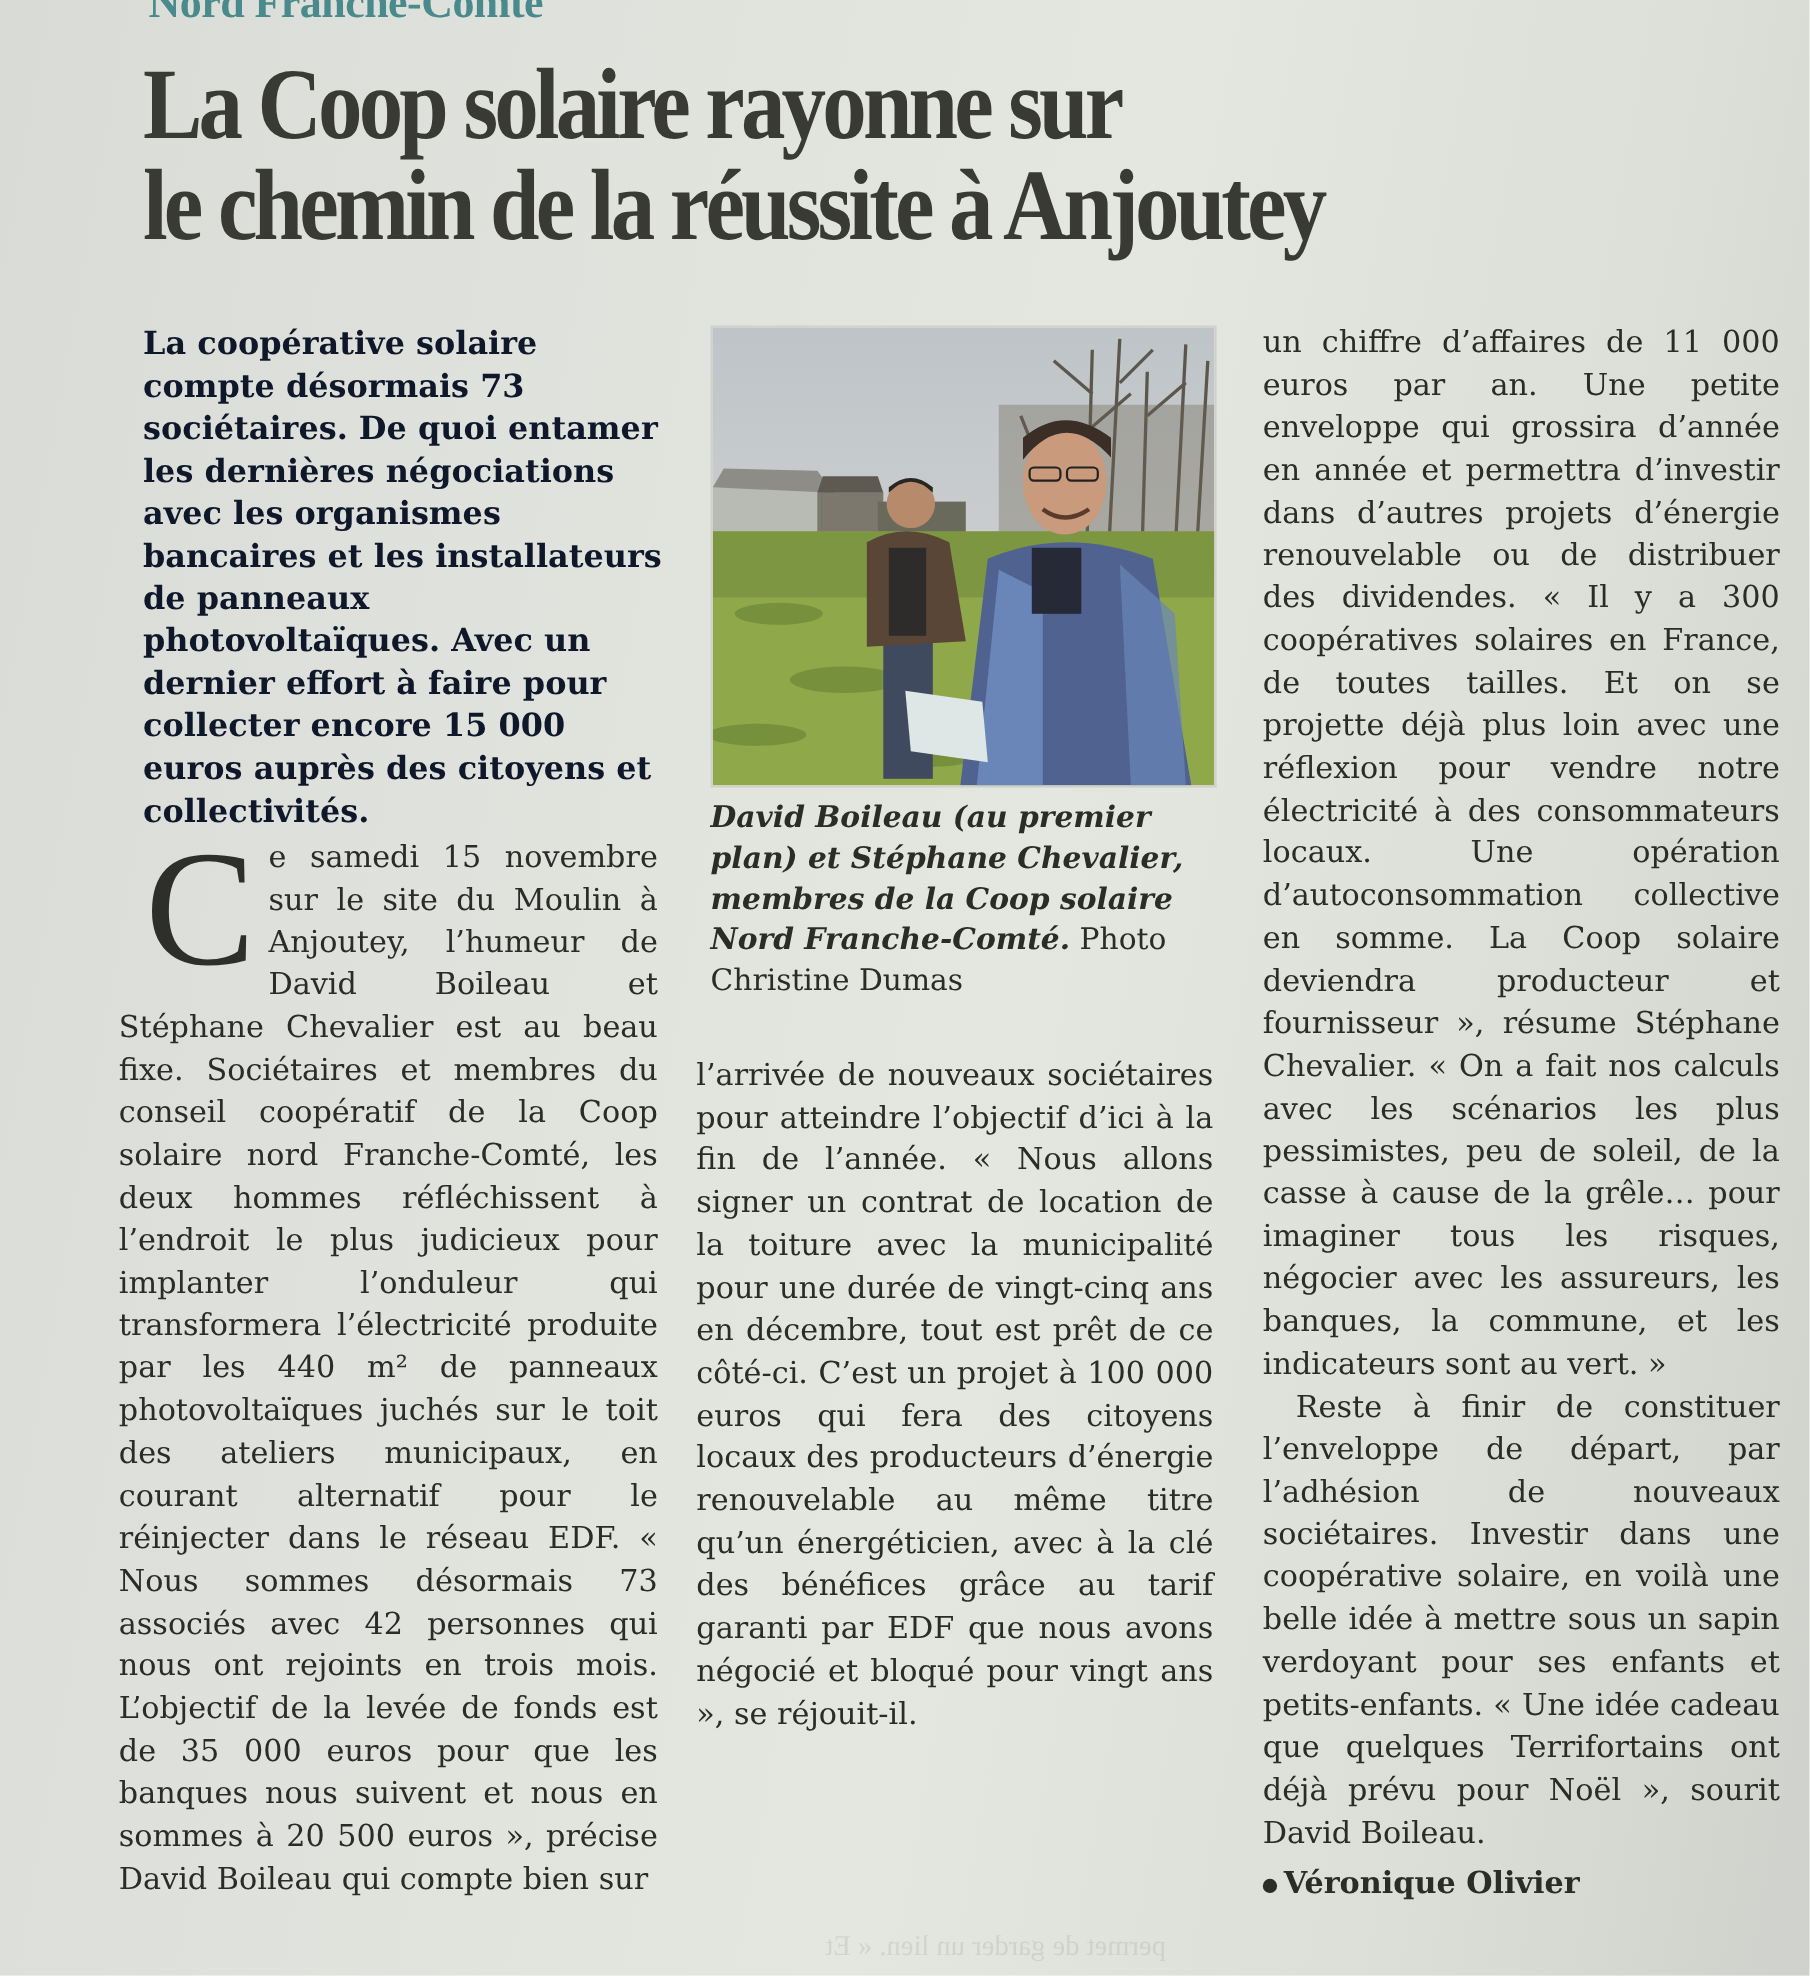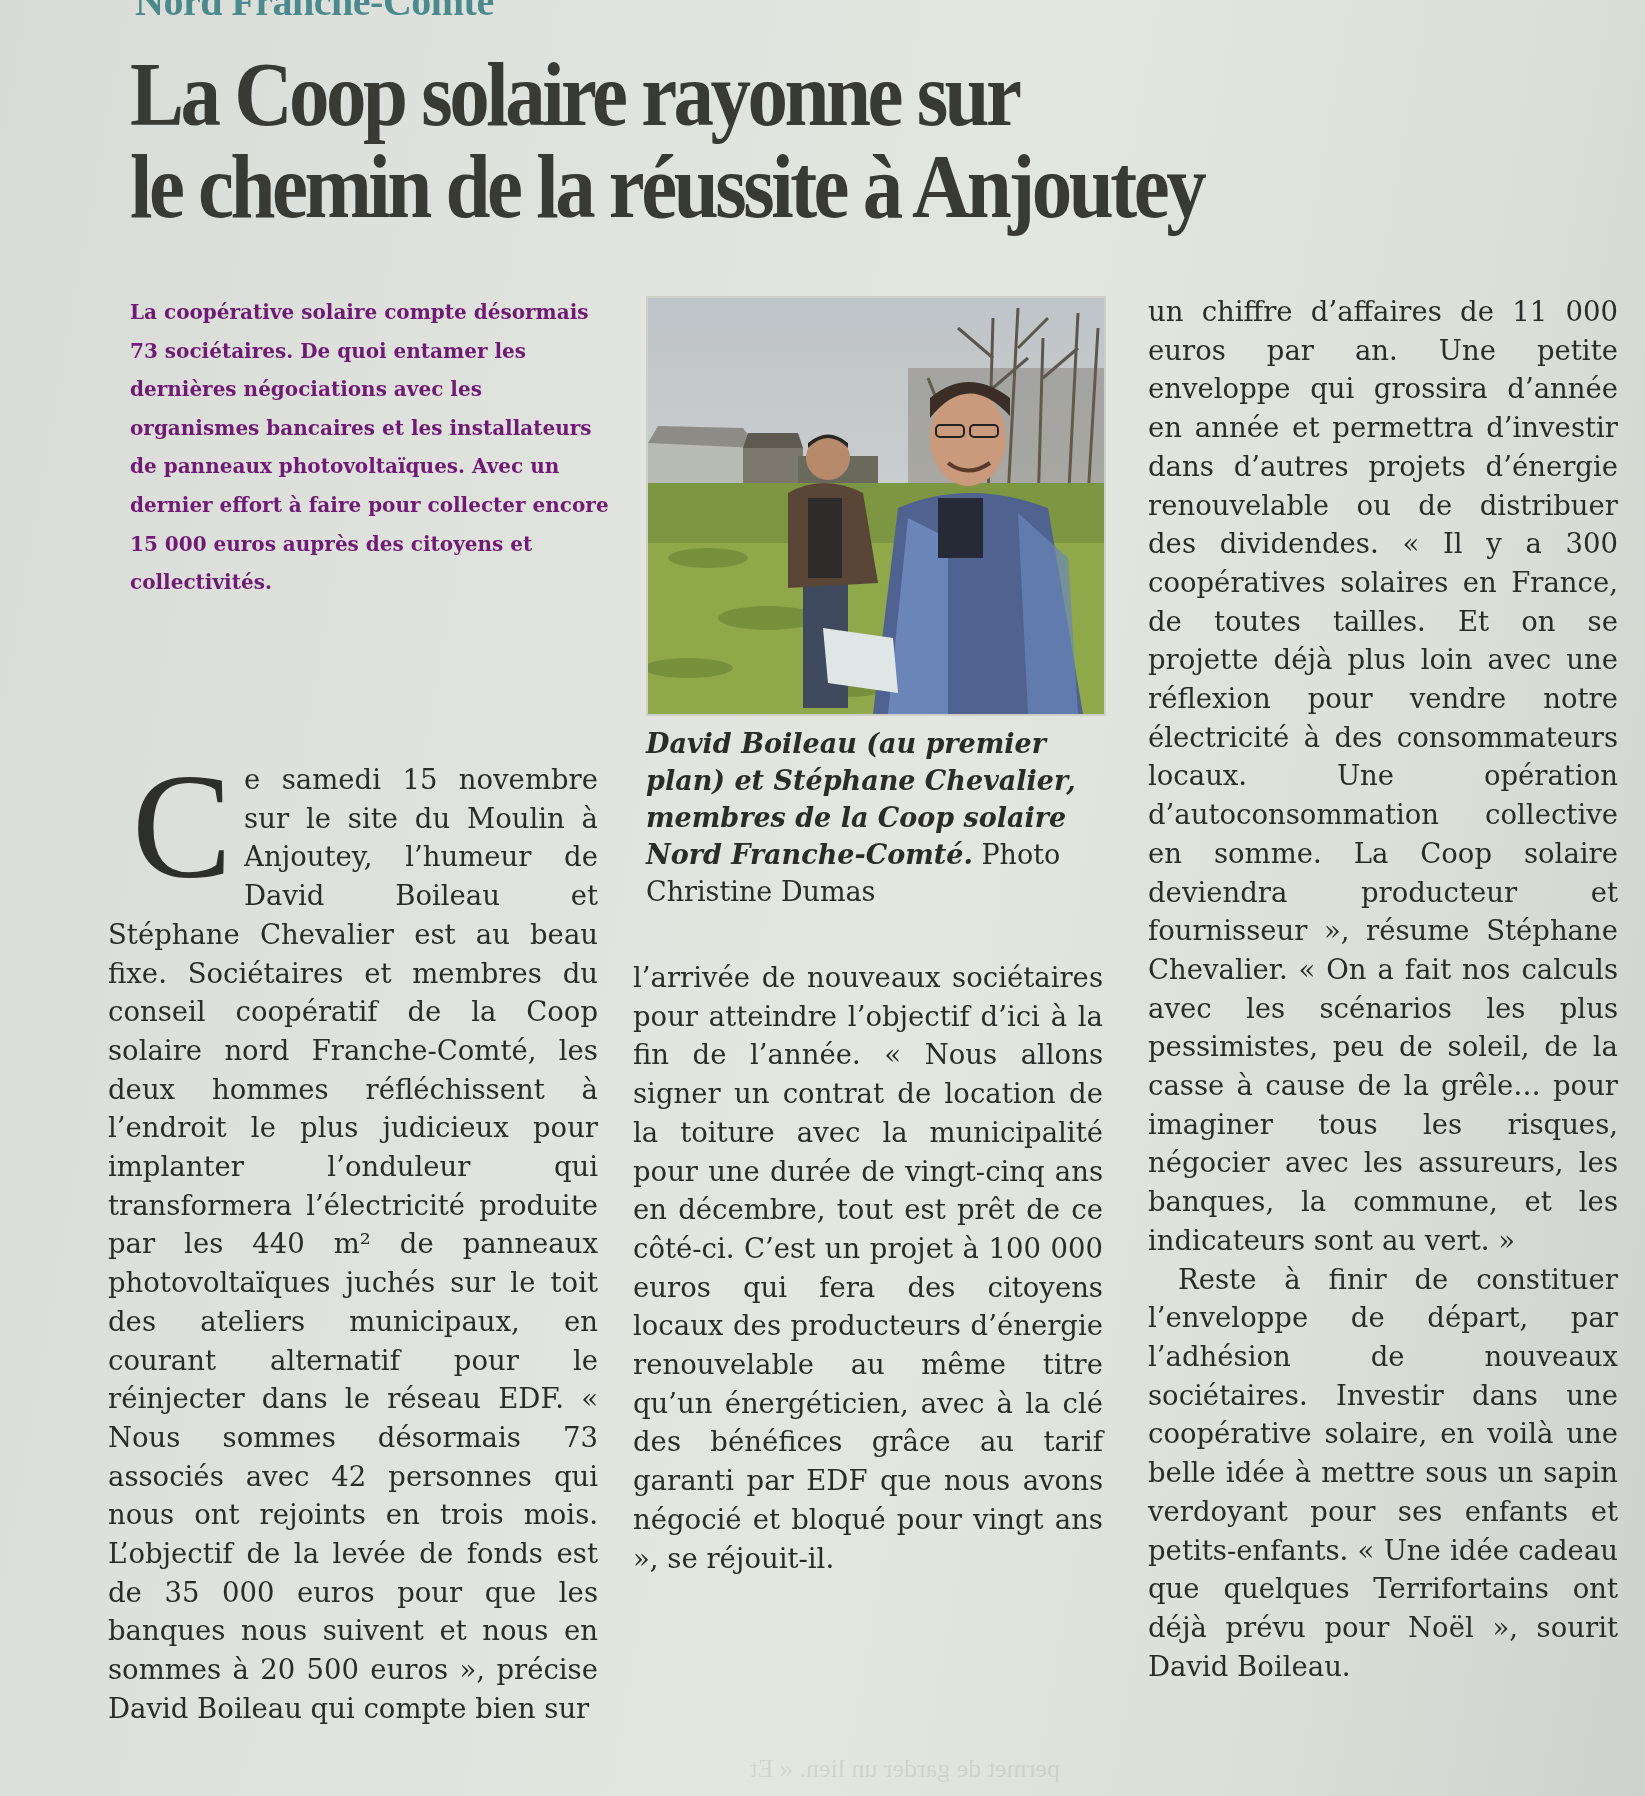--- a/index.html
+++ b/index.html
@@ -22,21 +22,21 @@
     .headline {
       position: absolute; left: 130px; top: 48px; width: 1480px;
       font-family: "Liberation Serif", serif; font-weight: bold;
       font-size: 92px; line-height: 92px; color: #3a3a34;
       letter-spacing: -4px; transform: scaleX(0.88); transform-origin: left top;
     }
     .col { position: absolute; font-size: 27.5px; line-height: 38.7px; }
     .col p { margin: 0; }
     .lead {
       left: 130px; top: 293px; width: 480px;
-      font-weight: bold; font-size: 20px; line-height: 38.6px; color: #701a75;
+      font-weight: bold; font-size: 29px; line-height: 38.6px; color: #0f172a;
     }
     .col-left { left: 108px; top: 760px; width: 490px; text-align: justify; }
     .dropcap {
       float: left; font-family: "Liberation Serif", serif;
       font-size: 150px; line-height: 120px; margin: 6px 12px 0 24px; color: #2e2e2a;
     }
     .photo {
       position: absolute; left: 646px; top: 296px; width: 456px; height: 416px;
       overflow: hidden; border: 2px solid #cfd0c8;
     }
@@ -128,13 +128,14 @@
   <span>Photo Christine Dumas</span>
 </div>
 
 <div class="col col-mid">
   <p>l’arrivée de nouveaux sociétaires pour atteindre l’objectif d’ici à la fin de l’année. « Nous allons signer un contrat de location de la toiture avec la municipalité pour une durée de vingt-cinq ans en décembre, tout est prêt de ce côté-ci. C’est un projet à 100 000 euros qui fera des citoyens locaux des producteurs d’énergie renouvelable au même titre qu’un énergéticien, avec à la clé des bénéfices grâce au tarif garanti par EDF que nous avons négocié et bloqué pour vingt ans », se réjouit-il.</p>
 </div>
 
 <div class="col col-right">
   <p>un chiffre d’affaires de 11 000 euros par an. Une petite enveloppe qui grossira d’année en année et permettra d’investir dans d’autres projets d’énergie renouvelable ou de distribuer des dividendes. « Il y a 300 coopératives solaires en France, de toutes tailles. Et on se projette déjà plus loin avec une réflexion pour vendre notre électricité à des consommateurs locaux. Une opération d’autoconsommation collective en somme. La Coop solaire deviendra producteur et fournisseur », résume Stéphane Chevalier. « On a fait nos calculs avec les scénarios les plus pessimistes, peu de soleil, de la casse à cause de la grêle… pour imaginer tous les risques, négocier avec les assureurs, les banques, la commune, et les indicateurs sont au vert. »</p>
   <p class="indent">Reste à finir de constituer l’enveloppe de départ, par l’adhésion de nouveaux sociétaires. Investir dans une coopérative solaire, en voilà une belle idée à mettre sous un sapin verdoyant pour ses enfants et petits-enfants. « Une idée cadeau que quelques Terrifortains ont déjà prévu pour Noël », sourit David Boileau.</p>
+  <p class="byline"><span class="dot"></span><span>Véronique Olivier</span></p>
 </div>
 
 </body></html>

